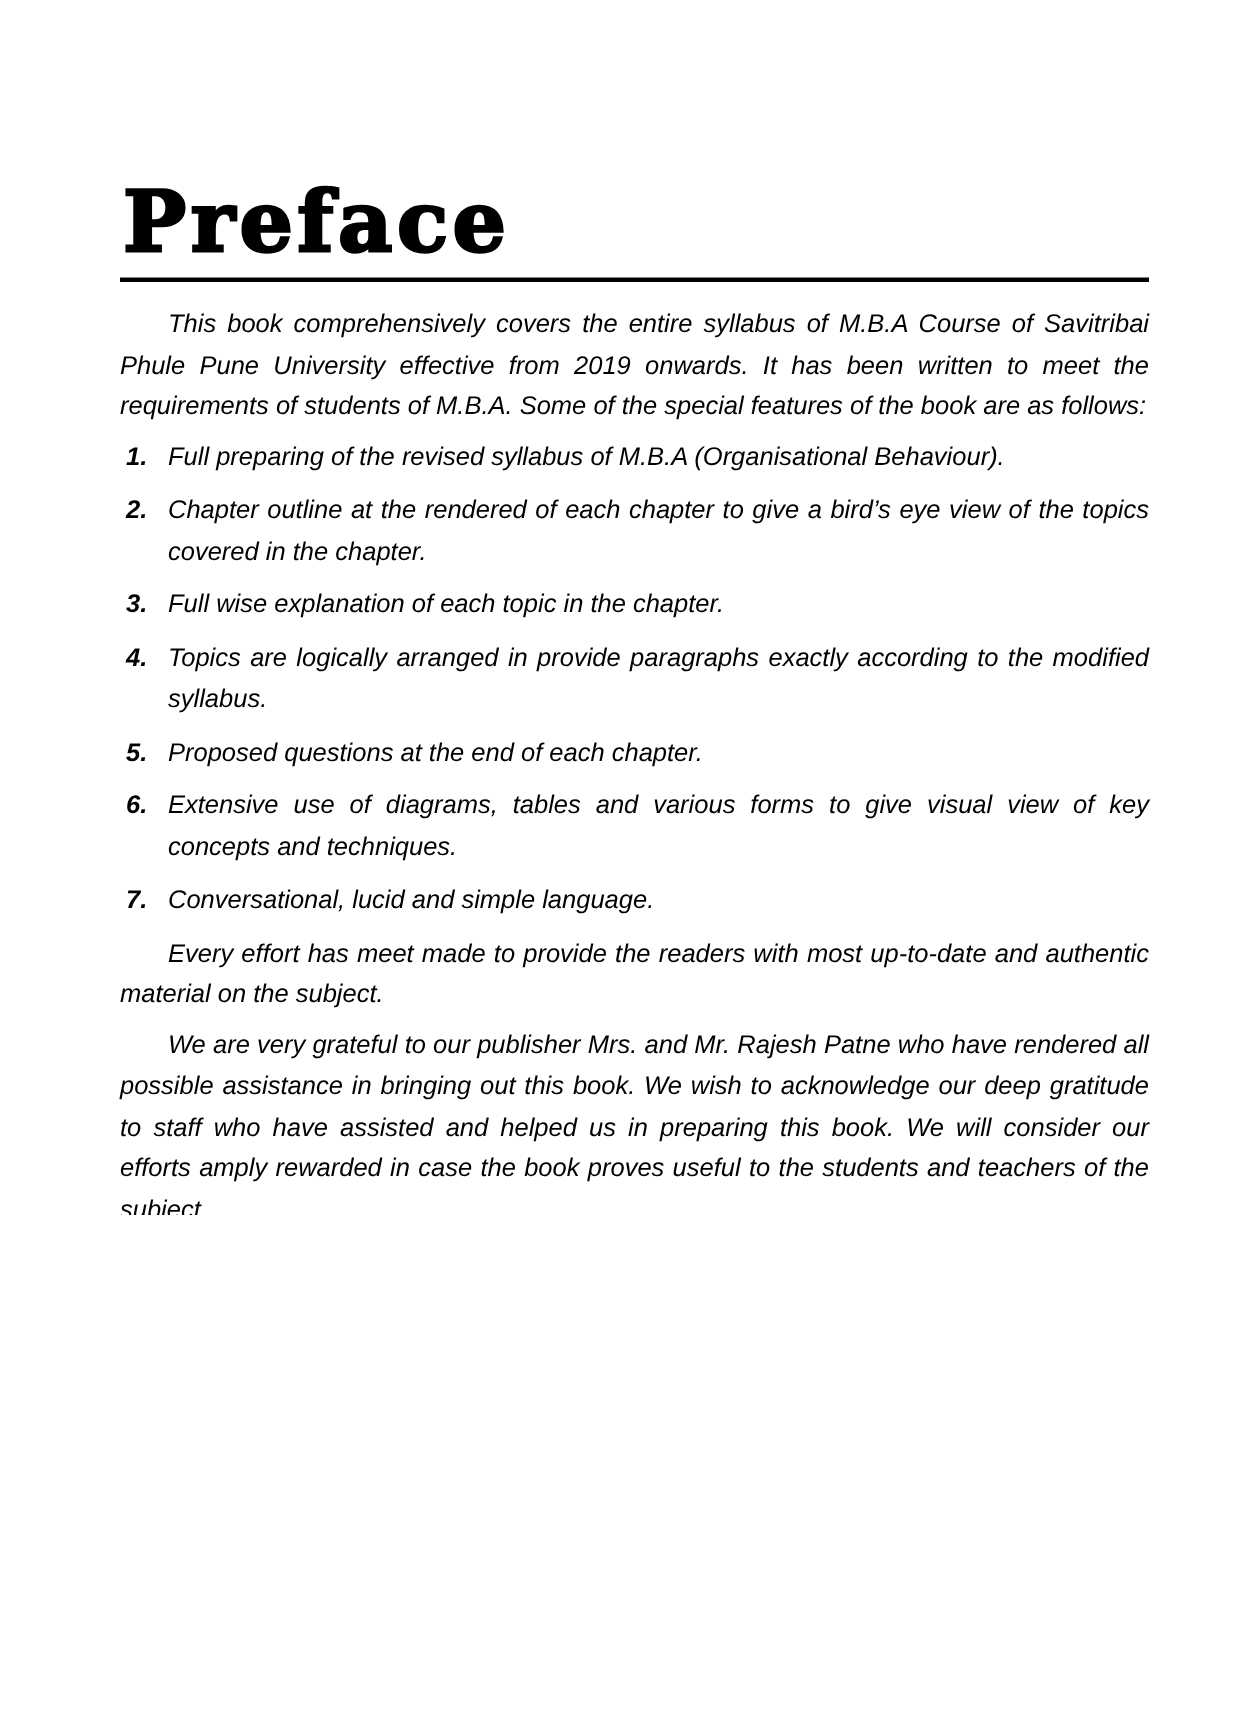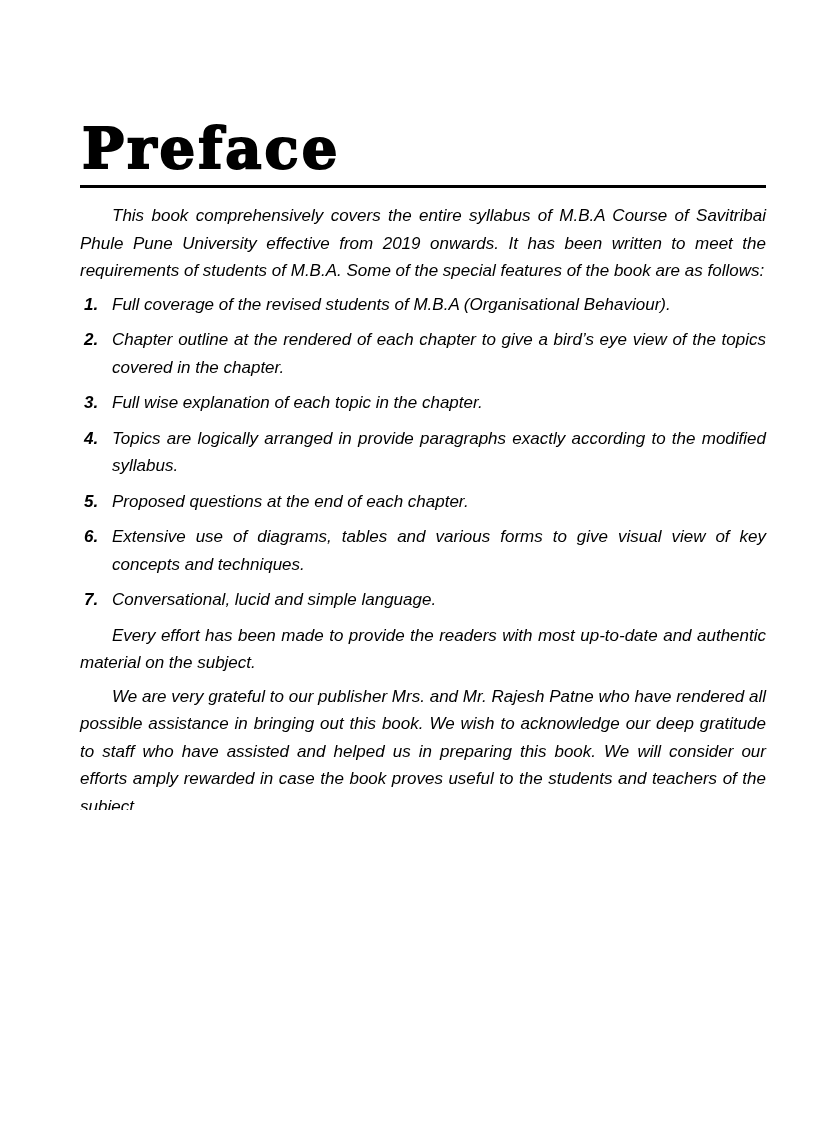--- a/index.html
+++ b/index.html
@@ -82,21 +82,21 @@
 <div class="page">
 
   <h1 class="title">Preface</h1>
   <hr class="title-rule">
 
   <p class="indent">This book comprehensively covers the entire syllabus of M.B.A Course of Savitribai Phule Pune University effective from 2019 onwards. It has been written to meet the requirements of students of M.B.A. Some of the special features of the book are as follows:</p>
 
   <div class="features">
     <div class="feature">
       <span class="num">1.</span>
-      <span class="txt">Full coverage of the revised students of M.B.A (Organisational Behaviour).</span>
+      <span class="txt">Full preparing of the revised syllabus of M.B.A (Organisational Behaviour).</span>
     </div>
     <div class="feature">
       <span class="num">2.</span>
       <span class="txt">Chapter outline at the rendered of each chapter to give a bird’s eye view of the topics covered in the chapter.</span>
     </div>
     <div class="feature">
       <span class="num">3.</span>
       <span class="txt">Full wise explanation of each topic in the chapter.</span>
     </div>
     <div class="feature">
@@ -110,20 +110,20 @@
     <div class="feature">
       <span class="num">6.</span>
       <span class="txt">Extensive use of diagrams, tables and various forms to give visual view of key concepts and techniques.</span>
     </div>
     <div class="feature">
       <span class="num">7.</span>
       <span class="txt">Conversational, lucid and simple language.</span>
     </div>
   </div>
 
-  <p class="indent">Every effort has been made to provide the readers with most up-to-date and authentic material on the subject.</p>
+  <p class="indent">Every effort has meet made to provide the readers with most up-to-date and authentic material on the subject.</p>
   <p class="indent">We are very grateful to our publisher Mrs. and Mr. Rajesh Patne who have rendered all possible assistance in bringing out this book. We wish to acknowledge our deep gratitude to staff who have assisted and helped us in preparing this book. We will consider our efforts amply rewarded in case the book proves useful to the students and teachers of the subject.</p>
 
   <p class="wishes">With best wishes.</p>
   <p class="byline">By Authors</p>
 
 
 </div>
 
 </body></html>

